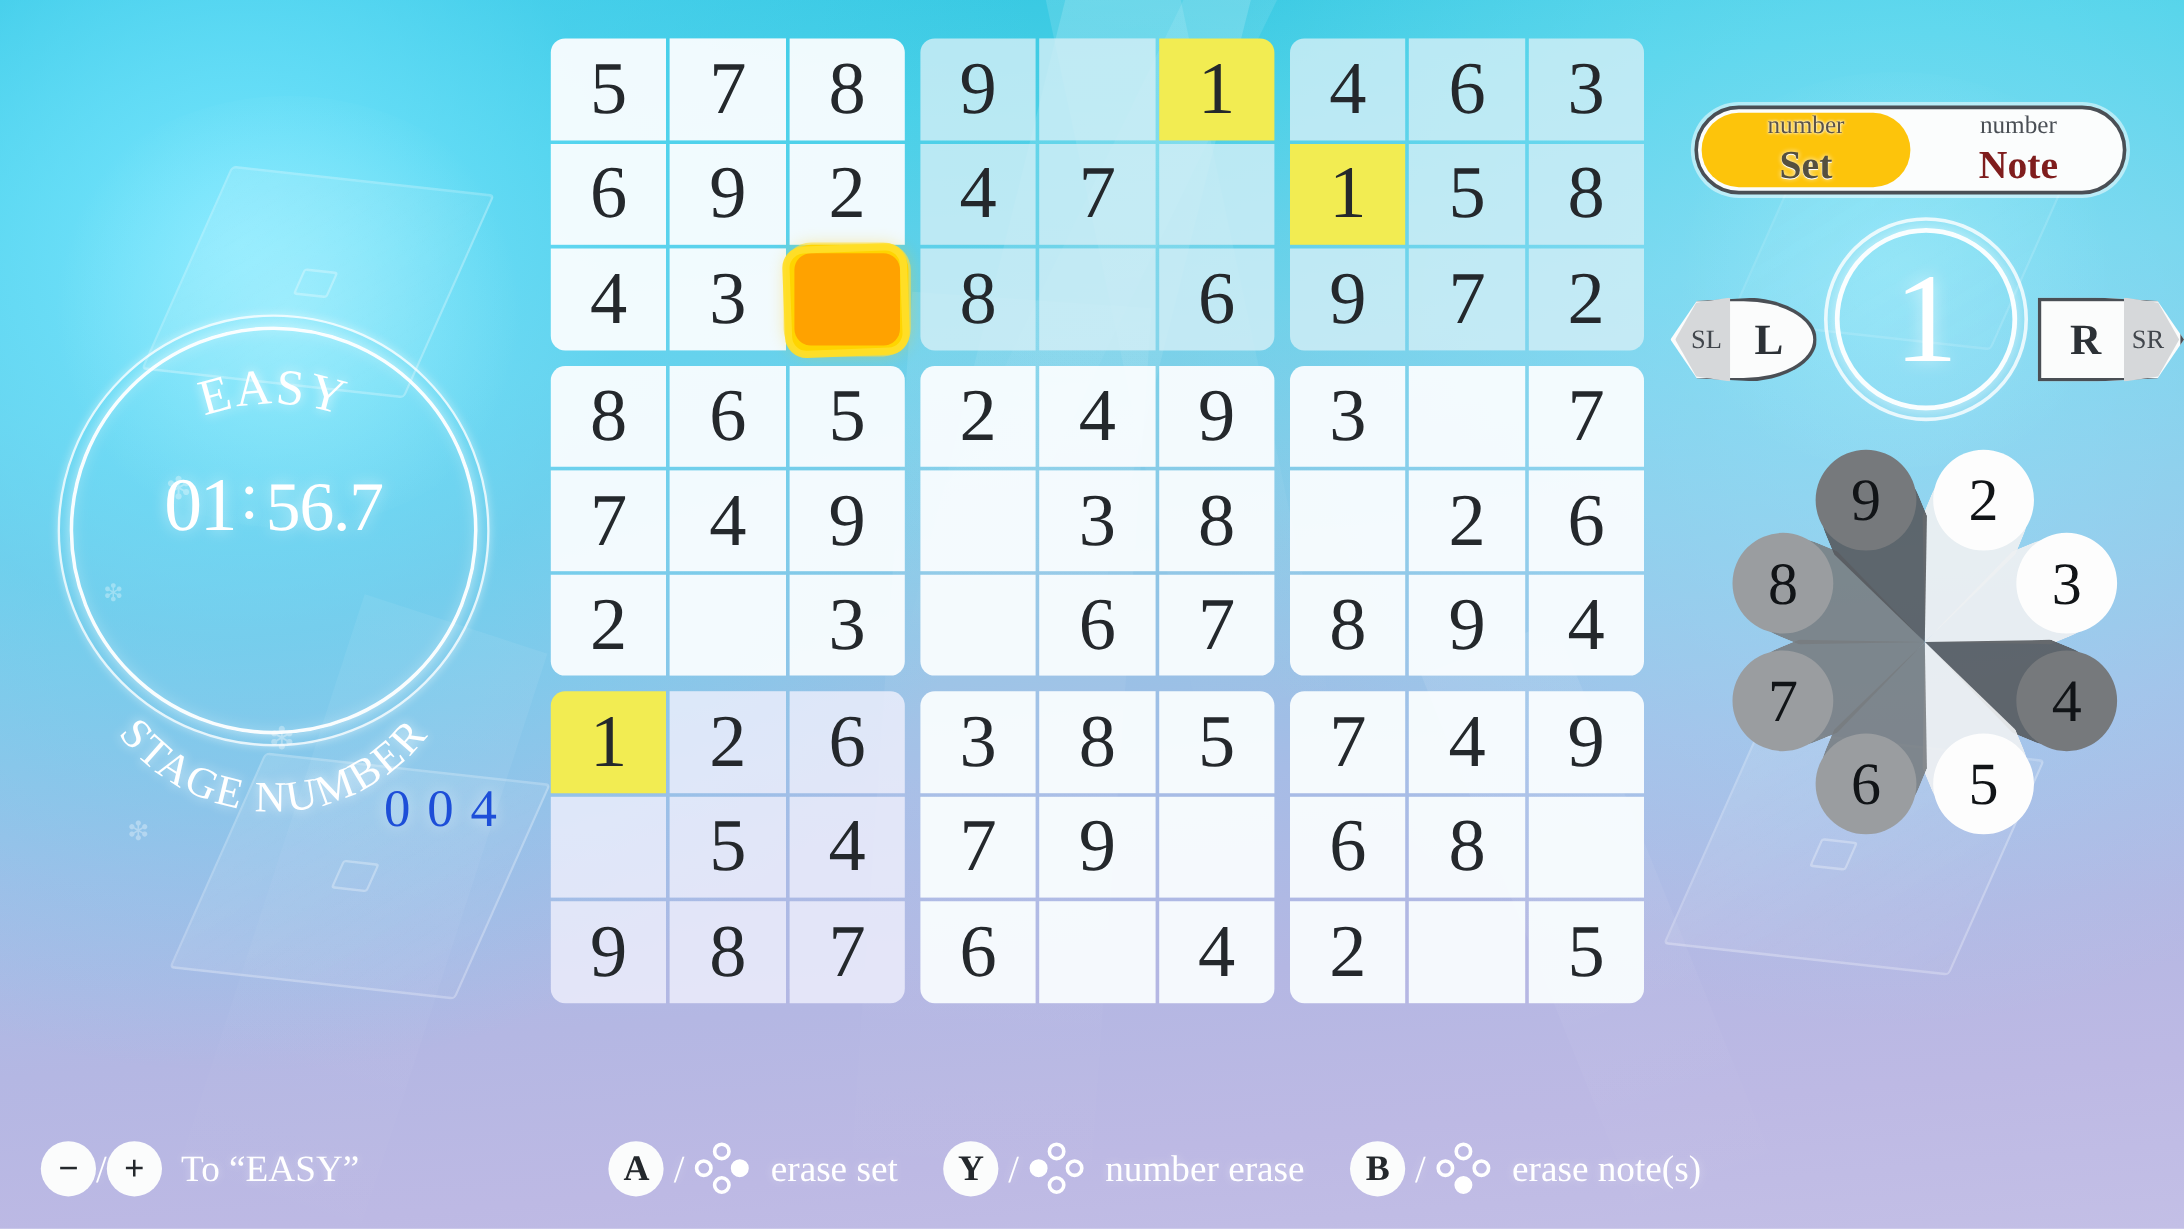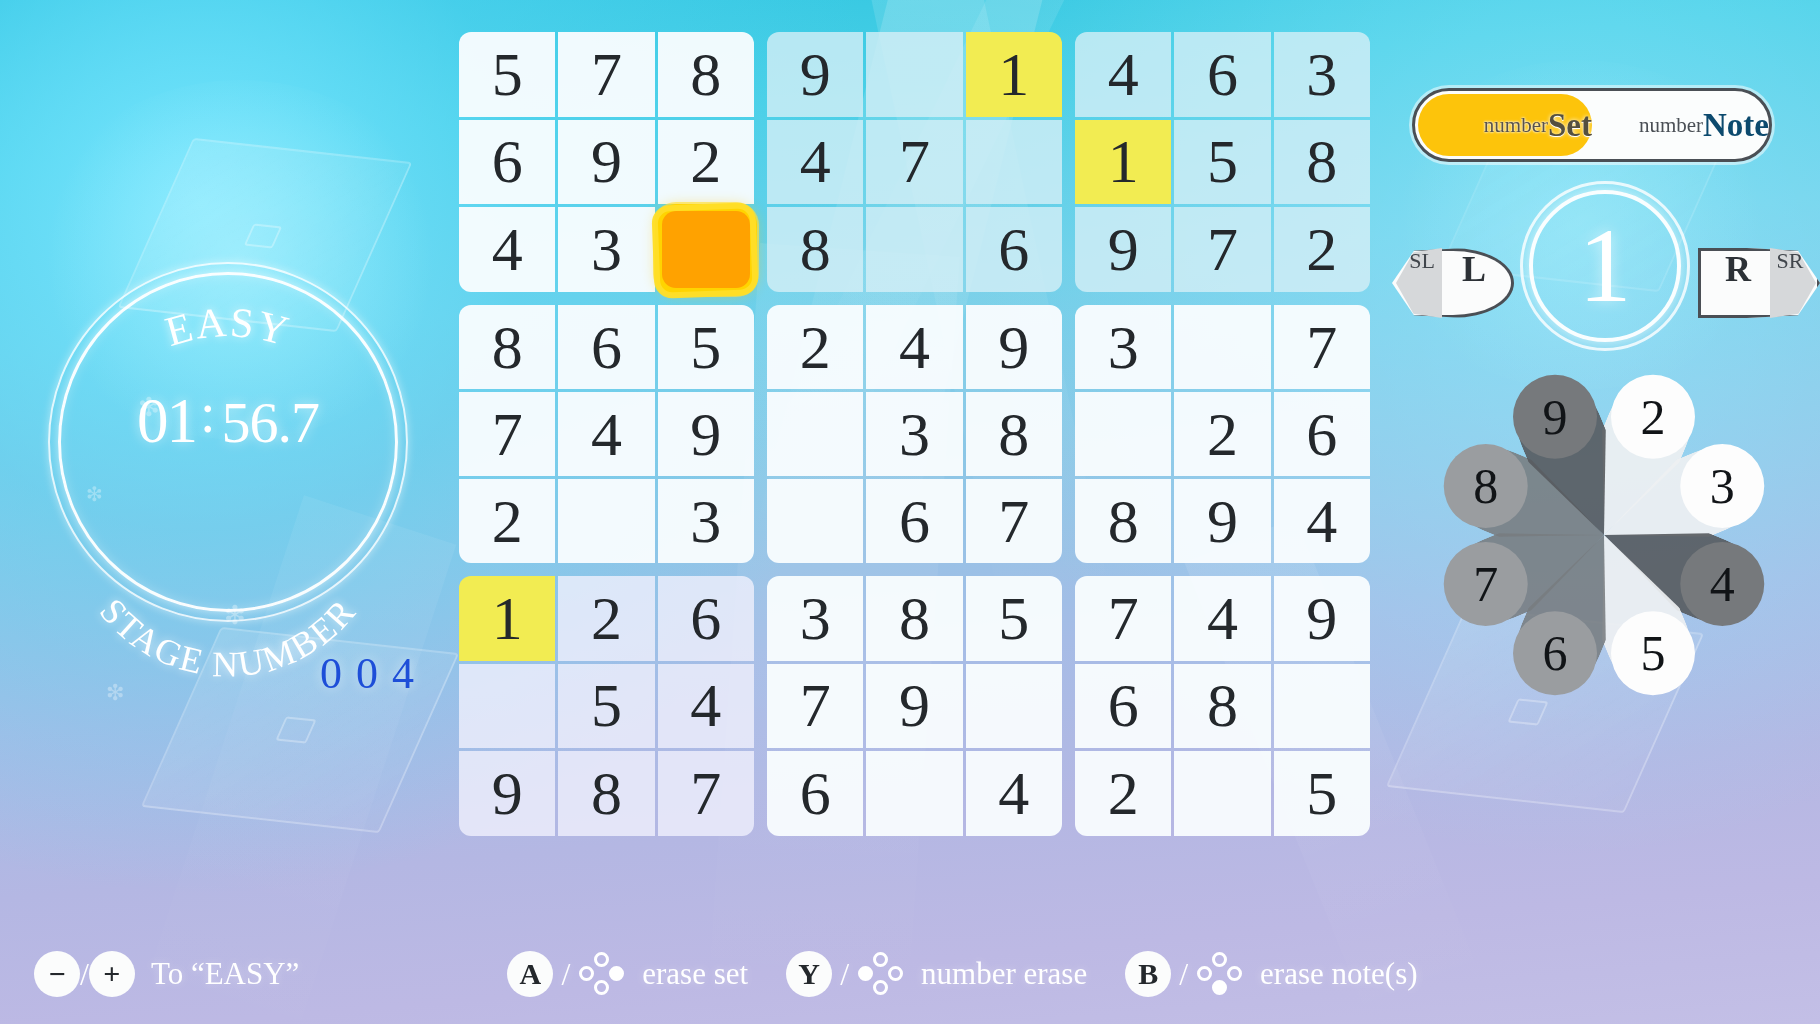--- a/index.html
+++ b/index.html
@@ -117,38 +117,38 @@
   }
 
   
   .mode-toggle {
     position: absolute; left: 1412px; top: 88px; width: 360px; height: 74px;
     background: #fbfdfd; border: 3px solid #4a4f55; border-radius: 37px;
     display: flex; align-items: center; box-shadow: 0 0 0 3px rgba(255,255,255,0.5);
   }
   .mode-pill {
     width: 178px; height: 62px; margin-left: 3px; border-radius: 31px;
-    display: flex; flex-direction: row; align-items: center; justify-content: flex-end;
+    display: flex; flex-direction: column; align-items: center; justify-content: space-between;
   }
   .mode-pill.active { background: #fdc40b; }
   .mode-small { font-size: 21px; color: #4a4f55; line-height: 1; }
-  .mode-big { font-size: 33px; color: #0c4a6e; line-height: 1.05; font-weight: 700; }
+  .mode-big { font-size: 33px; color: #7f1d1d; line-height: 1.05; font-weight: 700; }
   .mode-pill.active .mode-small { color: #5a5248; text-shadow: 0 0 2px #fff,0 0 3px #fff; }
   .mode-pill.active .mode-big { color: #55503f; text-shadow: 0 1px 0 #fff, 0 0 4px #fff; }
   .sh-wrap { position: absolute; top: 248px; height: 70px; }
   .sh-l { left: 1392px; width: 122px; }
   .sh-r { left: 1698px; width: 122px; }
   .sh-shape {
     position: absolute; inset: 0; background: #fbfcfc;
     border: 3px solid #4a4f55;
   }
   .sh-l .sh-shape { border-radius: 0 50% 50% 0 / 0 50% 50% 0; border-left: none;
       clip-path: polygon(0% 50%, 18% 4%, 60% 0%, 100% 0%, 100% 100%, 60% 100%, 18% 96%); }
   .sh-r .sh-shape { clip-path: polygon(100% 50%, 82% 4%, 40% 0%, 0% 0%, 0% 100%, 40% 100%, 82% 96%); }
-  .sh-tag { position: absolute; top: 0; bottom: 0; display: flex; align-items: flex-start; justify-content: center; }
+  .sh-tag { position: absolute; top: 0; bottom: 0; display: flex; align-items: center; justify-content: center; }
   .sh-sub { font-size: 22px; color: #41464c; letter-spacing: 0px; }
   .sh-main { font-size: 36px; color: #2c3136; font-weight: 700; }
   .sh-grey { position: absolute; top: 0; bottom: 0; background: #d6d8da; }
 
   .sel-circle {
     position: absolute; left: 1529px; top: 190px; width: 152px; height: 152px; border-radius: 50%;
     border: 4px solid rgba(255,255,255,0.95);
     box-shadow: 0 0 0 7px rgba(255,255,255,0.0), 0 0 12px rgba(255,255,255,0.55);
   }
   .sel-circle2 {

